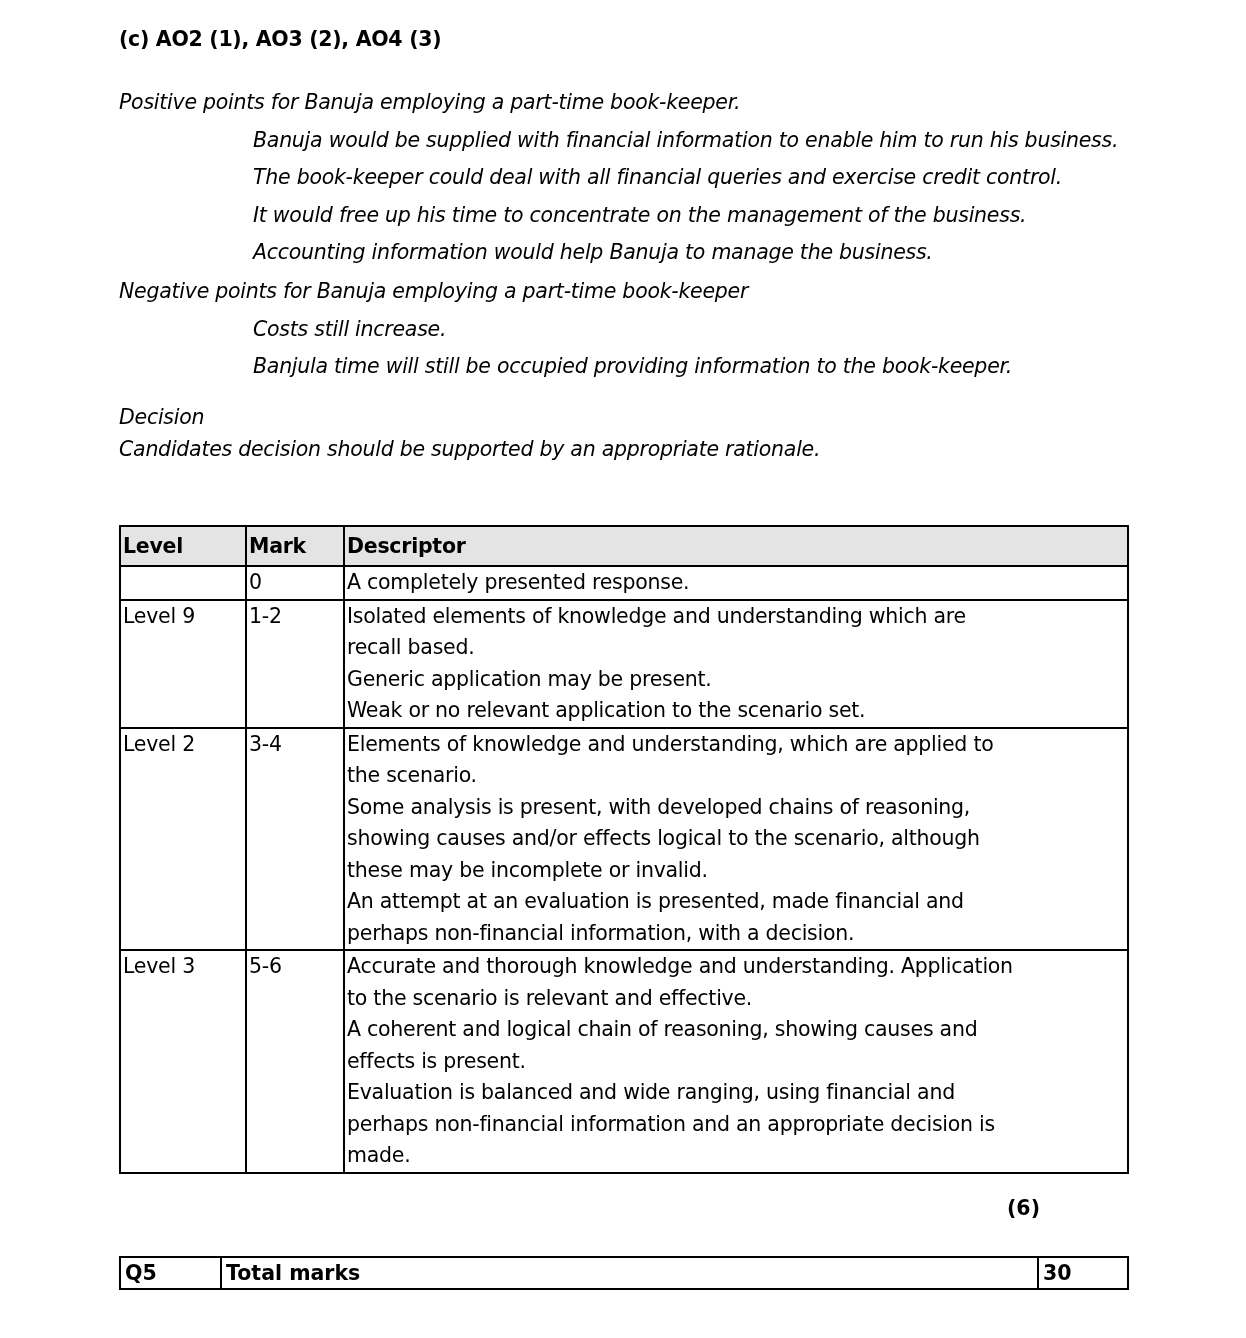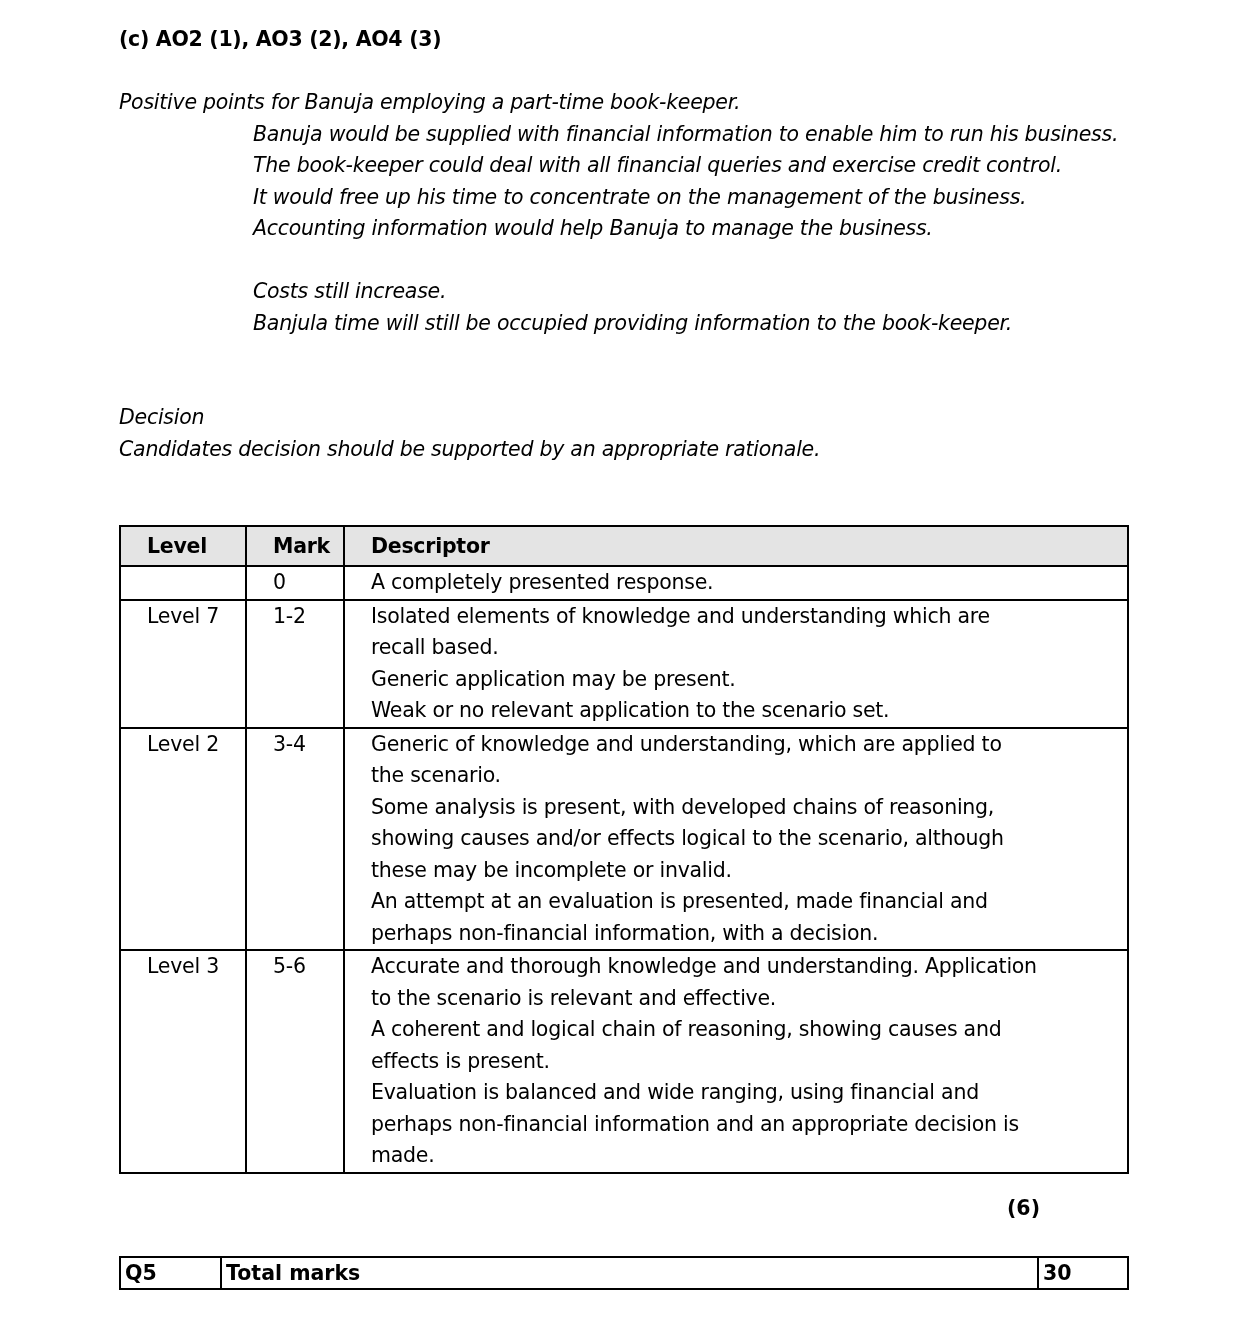--- a/index.html
+++ b/index.html
@@ -5,28 +5,28 @@
   html, body { margin: 0; padding: 0; background: #ffffff; }
   body {
     width: 1246px; height: 1338px; position: relative; overflow: hidden;
     font-family: "DejaVu Sans", "Liberation Sans", sans-serif;
     color: #000; font-size: 20.5px;
   }
   .page { position: absolute; left: 119px; top: 0; width: 1080px; }
   .heading { position: absolute; top: 27px; left: 0; font-weight: bold; font-size: 20.5px; letter-spacing: -0.3px; }
   .block { position: absolute; left: 0; }
   .line { height: 31.5px; line-height: 31.5px; white-space: nowrap; letter-spacing: -0.25px; font-style: italic; }
-  .indent { padding-left: 134px; }
+  .indent { padding-left: 134px; margin-top: 6px; }
   table.levels {
     position: absolute; left: 0; top: 525px; width: 1010px;
     border-collapse: collapse; table-layout: fixed;
   }
   table.levels td, table.levels th {
     border: 2px solid #000; vertical-align: top; text-align: left;
-    padding: 0 26px; font-size: 20.5px; letter-spacing: -0.25px;
+    padding: 0 2px; font-size: 20.5px; letter-spacing: -0.25px;
   }
   table.levels th { background: #e4e4e4; font-weight: bold; height: 34px; line-height: 38px; }
   table.levels td { line-height: 31.5px; }
   .col1 { width: 126px; } .col2 { width: 98px; }
   .marks { position: absolute; top: 1196px; left: 888px; font-weight: bold; }
   table.total {
     position: absolute; left: 0; top: 1256px; width: 1010px;
     border-collapse: collapse; table-layout: fixed;
   }
   table.total td { border: 2px solid #000; font-weight: bold; padding: 0 4px; height: 28px; line-height: 30px; }
@@ -39,20 +39,21 @@
 
   <div class="block" style="top:87px">
     <div class="line">Positive points for Banuja employing a part-time book-keeper.</div>
     <div class="line indent">Banuja would be supplied with financial information to enable him to run his business.</div>
     <div class="line indent">The book-keeper could deal with all financial queries and exercise credit control.</div>
     <div class="line indent">It would free up his time to concentrate on the management of the business.</div>
     <div class="line indent">Accounting information would help Banuja to manage the business.</div>
   </div>
 
   <div class="block" style="top:276px">
+    <div class="line">Negative points for Banuja employing a part-time book-keeper</div>
     <div class="line indent">Costs still increase.</div>
     <div class="line indent">Banjula time will still be occupied providing information to the book-keeper.</div>
   </div>
 
   <div class="block" style="top:402px">
     <div class="line">Decision</div>
     <div class="line">Candidates decision should be supported by an appropriate rationale.</div>
   </div>
 
   <table class="levels">
@@ -68,34 +69,34 @@
       <th>Descriptor</th>
     </tr>
     <tr>
       <td></td>
       <td>0</td>
       <td>
         <div>A completely presented response.</div>
       </td>
     </tr>
     <tr>
-      <td>Level 7</td>
+      <td>Level 9</td>
       <td>1-2</td>
       <td>
         <div>Isolated elements of knowledge and understanding which are</div>
         <div>recall based.</div>
         <div>Generic application may be present.</div>
         <div>Weak or no relevant application to the scenario set.</div>
       </td>
     </tr>
     <tr>
       <td>Level 2</td>
       <td>3-4</td>
       <td>
-        <div>Generic of knowledge and understanding, which are applied to</div>
+        <div>Elements of knowledge and understanding, which are applied to</div>
         <div>the scenario.</div>
         <div>Some analysis is present, with developed chains of reasoning,</div>
         <div>showing causes and/or effects logical to the scenario, although</div>
         <div>these may be incomplete or invalid.</div>
         <div>An attempt at an evaluation is presented, made financial and</div>
         <div>perhaps non-financial information, with a decision.</div>
       </td>
     </tr>
     <tr>
       <td>Level 3</td>

